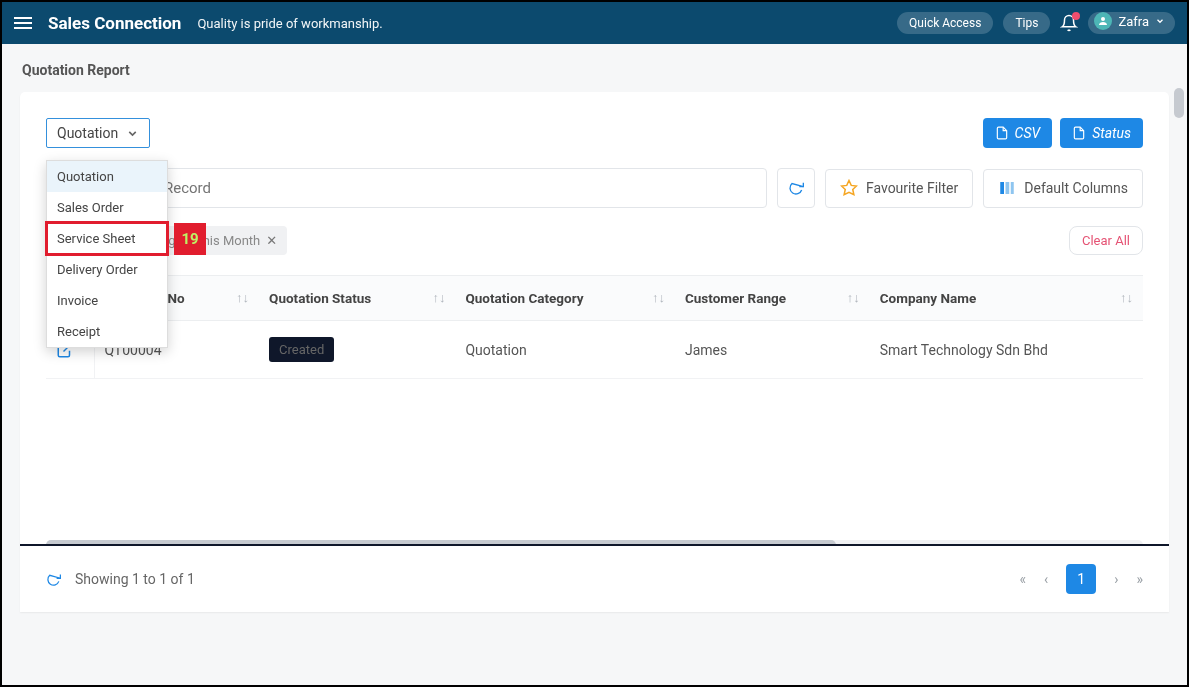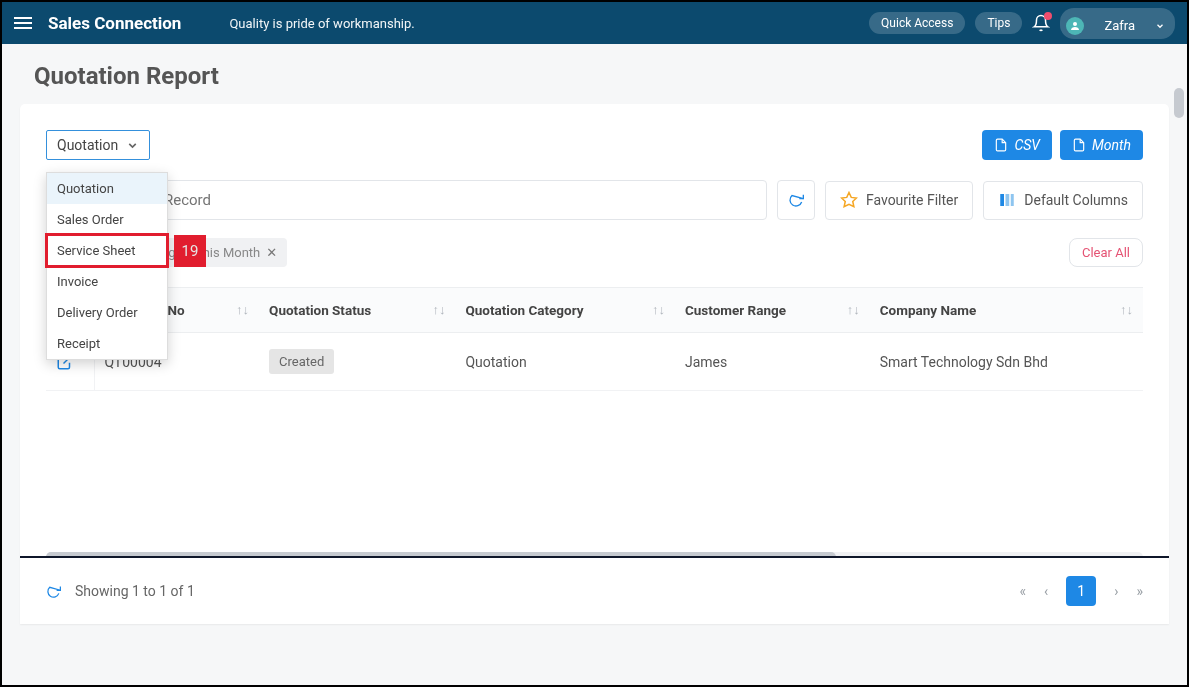--- a/index.html
+++ b/index.html
@@ -2,62 +2,62 @@
 <html><head>
 <meta charset="utf-8">
 <style>
   * { box-sizing: border-box; margin: 0; padding: 0; font-family: -apple-system, BlinkMacSystemFont, "Segoe UI", Roboto, Arial, sans-serif; }
   body { background: #fff; width: 1189px; height: 687px; overflow: hidden; border: 2px solid #000; position: relative; }
 
   .topbar { background: #0c4a6e; height: 42px; display: flex; align-items: center; padding: 0 12px; color: #fff; }
   .hamburger { display: flex; flex-direction: column; gap: 3px; cursor: pointer; margin-right: 16px; }
   .hamburger span { width: 18px; height: 2px; background: #fff; }
   .brand { font-size: 17px; font-weight: 700; margin-right: 16px; }
-  .tagline { font-size: 13px; opacity: 0.95; margin-left: 32px; }
+  .tagline { font-size: 13px; opacity: 0.95; }
   .topbar-right { margin-left: auto; display: flex; align-items: center; gap: 10px; }
   .pill { background: rgba(255,255,255,0.18); border-radius: 14px; padding: 4px 12px; font-size: 12px; cursor: pointer; }
   .bell-wrap { position: relative; cursor: pointer; }
   .bell-dot { position: absolute; top: -2px; right: -2px; width: 8px; height: 8px; background: #f04e6e; border-radius: 50%; }
-  .user-pill { display: flex; align-items: center; gap: 20px; background: rgba(255,255,255,0.18); border-radius: 14px; padding: 9px 10px 4px 6px; font-size: 13px; cursor: pointer; }
+  .user-pill { display: flex; align-items: center; gap: 6px; background: rgba(255,255,255,0.18); border-radius: 14px; padding: 0 10px 4px 6px; font-size: 13px; cursor: pointer; }
   .avatar { width: 18px; height: 18px; border-radius: 50%; background: #4db6b6; display:flex; align-items:center; justify-content:center; }
 
   .page-body { background: #f6f7f8; height: calc(100% - 42px); overflow: hidden; position: relative; }
-  .page-title { font-size: 24px; font-weight: 700; color: #555; padding: 18px 32px 14px; }
+  .page-title { font-size: 14px; font-weight: 700; color: #555; padding: 18px 20px 14px; }
 
   .card { background: #fff; margin: 0 18px; border-radius: 5px 5px 0 0; box-shadow: 0 1px 2px rgba(0,0,0,0.06); padding: 26px 26px 0 26px; height: 520px; position: relative; }
 
   .row1 { display: flex; align-items: center; justify-content: space-between; margin-bottom: 20px; }
   .select-box { border: 1.5px solid #3490dc; color: #444; font-size: 14px; padding: 6px 10px; border-radius: 2px; cursor: pointer; display: inline-flex; align-items: center; gap: 8px; background:#fff; }
   .export-btns { display:flex; gap:8px; }
   .btn-blue { background: #1e88e5; color: #fff; border: none; border-radius: 4px; padding: 7px 12px; font-size: 14px; cursor: pointer; display:inline-flex; align-items:center; gap:6px;font-style:italic; }
 
   .dropdown-menu { position: absolute; top: 68px; left: 26px; background: #fff; border: 1px solid #ddd; box-shadow: 0 4px 12px rgba(0,0,0,0.18); min-width: 122px; z-index: 20; font-size: 13px; }
   .dropdown-menu .dd-item { padding: 8px 10px; cursor: pointer; color: #444; position:relative; }
   .dropdown-menu .dd-item.hl { background: #eaf4fb; }
   .dropdown-menu .dd-item.boxed { outline: 3px solid #e11d2e; outline-offset: -1px; }
-  .callout-badge { position: absolute; left: 127px; top: 0; background: #e11d2e; color: #e5e5e5; font-weight: 400; font-size: 15px; width: 32px; height: 32px; display:flex; align-items:center; justify-content:center; }
+  .callout-badge { position: absolute; left: 127px; top: 0; background: #e11d2e; color: #bef264; font-weight: 700; font-size: 15px; width: 32px; height: 32px; display:flex; align-items:center; justify-content:center; }
 
   .row2 { display:flex; gap:10px; margin-bottom:18px; align-items:center; }
   .filter-input { flex: 1; border: 1px solid #e2e5e9; border-radius: 4px; padding: 10px 10px 10px 40px; font-size: 15px; color: #9aa0a6; position:relative; }
   .filter-wrapper { flex:1; position:relative; }
   .filter-icon { position:absolute; left:12px; top:50%; transform:translateY(-50%); color:#b9bec4; }
   .icon-btn { border:1px solid #e2e5e9; width:38px; height:40px; border-radius:4px; display:flex; align-items:center; justify-content:center; cursor:pointer; background:#fff; }
   .facet-btn { border:1px solid #e2e5e9; border-radius:4px; padding: 0 14px; height:39px; display:inline-flex; align-items:center; gap:8px; font-size:14px; color:#555; cursor:pointer; background:#fff; }
 
   .row3 { display:flex; align-items:center; justify-content:space-between; margin-bottom:0; }
   .chip { background:#f0f1f3; border-radius:4px; padding:7px 10px; font-size:13px; color:#888; display:inline-flex; align-items:center; gap:6px; }
   .chip .x { color:#777; cursor:pointer; }
   .clear-all { border:1px solid #e2e5e9; border-radius:8px; padding:6px 12px; font-size:13px; color:#e55374; cursor:pointer; background:#fff; }
 
   table.data { width:100%; border-collapse:collapse; margin-top:20px; }
   table.data thead th { text-align:left; font-size:13.5px; font-weight:700; color:#444; padding: 14px 10px; background:#fafbfc; border-top:1px solid #eceef0; border-bottom:1px solid #eceef0; }
   .sort-icon { float:right; color:#aeb4bb; font-size:13px; }
   table.data tbody td { padding:16px 10px; font-size:14px; color:#555; border-bottom:1px solid #f1f2f4; vertical-align:middle; }
   .open-cell { border-right:1px solid #f1f2f4; width:48px; text-align:center; }
-  .status-pill { background:#e5e5e5; border-radius:3px; padding:5px 10px; font-size:13px; color:#666; display:inline-block; }
+  .status-pill { background:#0f172a; border-radius:3px; padding:5px 10px; font-size:13px; color:#666; display:inline-block; }
 
   .footer { position:absolute; left:0; right:0; bottom:0; border-top:2px solid #0f172a; padding: 18px 26px; display:flex; align-items:center; justify-content:space-between; font-size:14px; color:#666; background:#fff; }
   .hscroll-track { position:absolute; left:26px; right:26px; bottom:62px; height:10px; background:#f0f1f3; border-radius:5px; }
   .hscroll-thumb { position:absolute; left:0; top:0; height:100%; width:72%; background:#c6cad0; border-radius:5px; }
   .pager { display:flex; align-items:center; gap:18px; }
   .pg-btn { color:#9aa0a6; cursor:pointer; font-size:14px; }
   .pg-num { background:#1e88e5; color:#fff; width:30px; height:30px; border-radius:4px; display:flex; align-items:center; justify-content:center; font-size:14px; cursor:pointer; }
 
   .right-gutter { position:absolute; right:3px; top:44px; width:10px; height:30px; background:#c6cad0; border-radius:5px; }
 
@@ -118,34 +118,34 @@
               <path d="M14 2H6a2 2 0 00-2 2v16a2 2 0 002 2h12a2 2 0 002-2V8z"></path>
               <path d="M14 2v6h6"></path>
             </svg>
           <span>CSV</span>
         </button>
         <button class="btn-blue">
           <svg width="14" height="14" viewBox="0 0 24 24" fill="none" stroke="#fff" stroke-width="2">
               <path d="M14 2H6a2 2 0 00-2 2v16a2 2 0 002 2h12a2 2 0 002-2V8z"></path>
               <path d="M14 2v6h6"></path>
             </svg>
-          <span>Month</span>
+          <span>Status</span>
         </button>
       </div>
     </div>
 
     <div class="dropdown-menu">
       <div class="dd-item hl">Quotation</div>
       <div class="dd-item">Sales Order</div>
       <div class="dd-item boxed">
         <span>Service Sheet</span>
         <span class="callout-badge">19</span>
       </div>
+      <div class="dd-item">Delivery Order</div>
       <div class="dd-item">Invoice</div>
-      <div class="dd-item">Delivery Order</div>
       <div class="dd-item">Receipt</div>
     </div>
 
     <div class="row2">
       <div class="filter-wrapper">
         <span class="filter-icon">
           <svg width="16" height="16" viewBox="0 0 24 24" fill="none" stroke="#b9bec4" stroke-width="2">
               <path d="M22 3H2l8 9v7l4 2v-9z"></path>
             </svg>
         </span>

